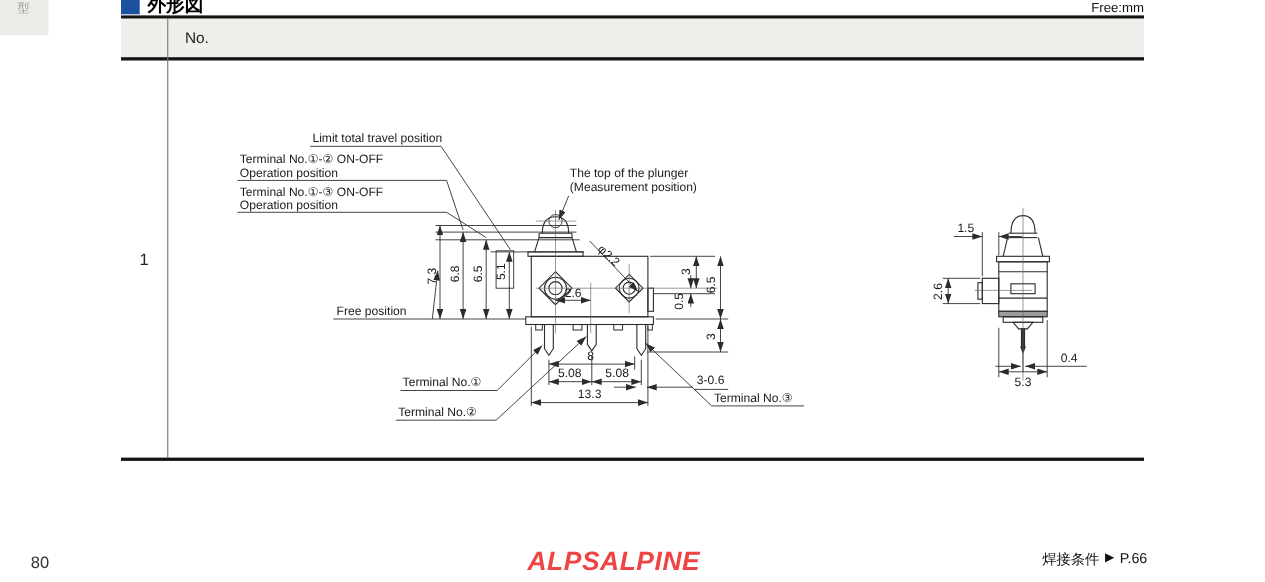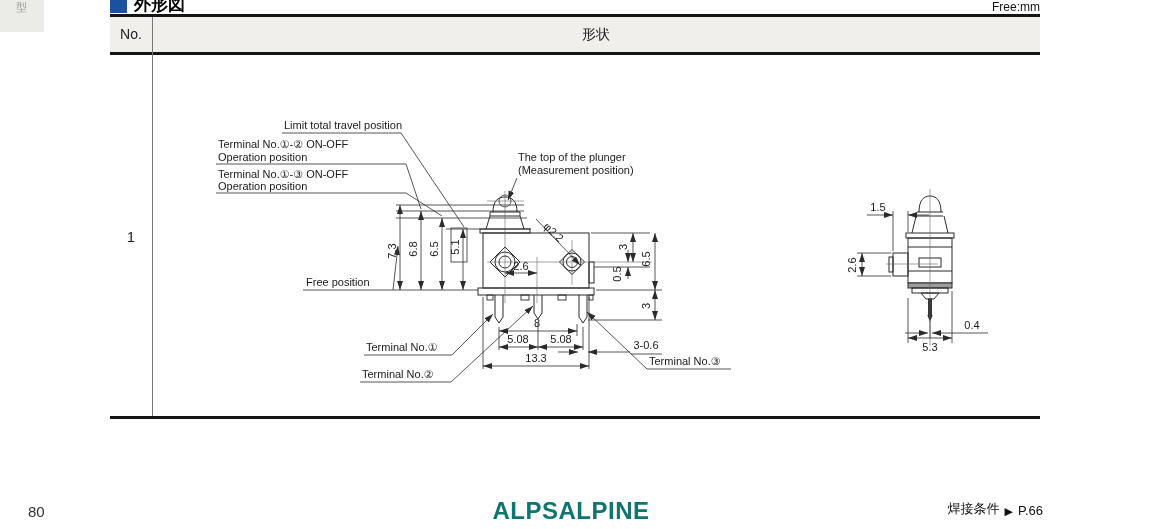--- a/index.html
+++ b/index.html
@@ -7,30 +7,30 @@
         font-family:"Liberation Sans",sans-serif;color:#111;}
   .side-tab{position:absolute;left:0;top:0;width:44px;height:32px;background:#ebebe8;}
   .side-tab span{position:absolute;left:16px;top:0px;font-size:11px;color:#9a9a9a;}
   .header-clip{position:absolute;left:110px;top:0;width:420px;height:31px;overflow:hidden;}
   .header-inner{position:absolute;left:0;top:-7px;display:flex;align-items:center;gap:7px;}
   .blue-square{width:17px;height:17px;background:#1b519e;flex:0 0 auto;}
   .section-title{font-size:17px;font-weight:bold;color:#000;white-space:nowrap;}
   .unit-label{position:absolute;right:110px;top:0;font-size:12px;color:#111;}
   .t-top{position:absolute;left:110px;top:14px;width:930px;height:3px;background:#151515;}
   .thead{position:absolute;left:110px;top:17px;width:930px;height:38px;background:#f0efec;border-bottom:3px solid #151515;box-sizing:border-box;}
-  .th-no{position:absolute;left:0;top:0;width:42px;height:35px;line-height:35px;text-align:center;font-size:14px;color:#222;}
+  .th-no{position:absolute;left:0;top:0;width:42px;height:35px;line-height:35px;text-align:center;font-size:14px;color:#222;padding-left:48px;}
   .th-shape{position:absolute;left:42px;right:0;top:0;height:35px;line-height:35px;text-align:center;font-size:14px;color:#222;}
   .col-divider{position:absolute;left:152px;top:17px;width:1px;height:399px;background:#777;}
   .row-no{position:absolute;left:110px;top:228px;width:42px;text-align:center;font-size:15px;color:#222;}
   .t-bottom{position:absolute;left:110px;top:416px;width:930px;height:3px;background:#151515;}
   .drawing-svg{position:absolute;left:0;top:0;width:1150px;height:529px;}
   .page-number{position:absolute;left:28px;top:503px;font-size:15px;color:#333;}
-  .logo{position:absolute;left:456px;top:497px;width:230px;text-align:center;
-        font-size:24px;font-weight:bold;letter-spacing:.5px;color:#0f766e;}
-  .footer-ref{position:absolute;right:107px;top:500px;font-size:13px;color:#111;display:flex;align-items:flex-end;gap:5px;}
+  .logo{position:absolute;left:443px;top:497px;width:230px;text-align:center;
+        font-size:24px;font-weight:bold;font-style:italic;letter-spacing:.5px;color:#ef4444;}
+  .footer-ref{position:absolute;right:107px;top:500px;font-size:13px;color:#111;display:flex;align-items:flex-start;gap:5px;}
   .footer-ref .arrow{font-size:11px;}
   svg text{font-family:"Liberation Sans",sans-serif;fill:#1a1a1a;}
   .lbl{font-size:11px;}
   .dim{font-size:11px;}
 </style>
 </head>
 <body>
 
 <div class="page">
 
@@ -42,21 +42,20 @@
     <div class="header-inner">
       <span class="blue-square"></span>
       <span class="section-title">外形図</span>
     </div>
   </div>
   <span class="unit-label">Free:mm</span>
 
   <div class="t-top"></div>
   <div class="thead">
     <div class="th-no">No.</div>
-    <div class="th-shape">形状</div>
   </div>
   <div class="col-divider"></div>
   <div class="row-no">1</div>
   <div class="t-bottom"></div>
 
   <svg class="drawing-svg" viewBox="0 0 1150 529" xmlns="http://www.w3.org/2000/svg">
     <defs>
       <marker id="arr" markerUnits="userSpaceOnUse" markerWidth="10" markerHeight="8" refX="9" refY="3" orient="auto-start-reverse">
         <path d="M0,0 L9,3 L0,6 Z" fill="#2b2b2b"></path>
       </marker>

